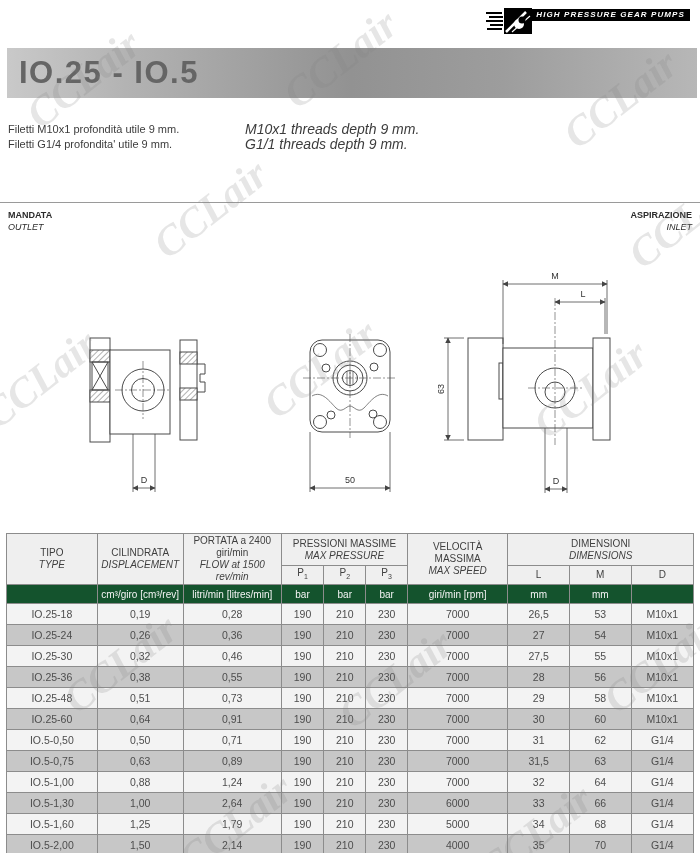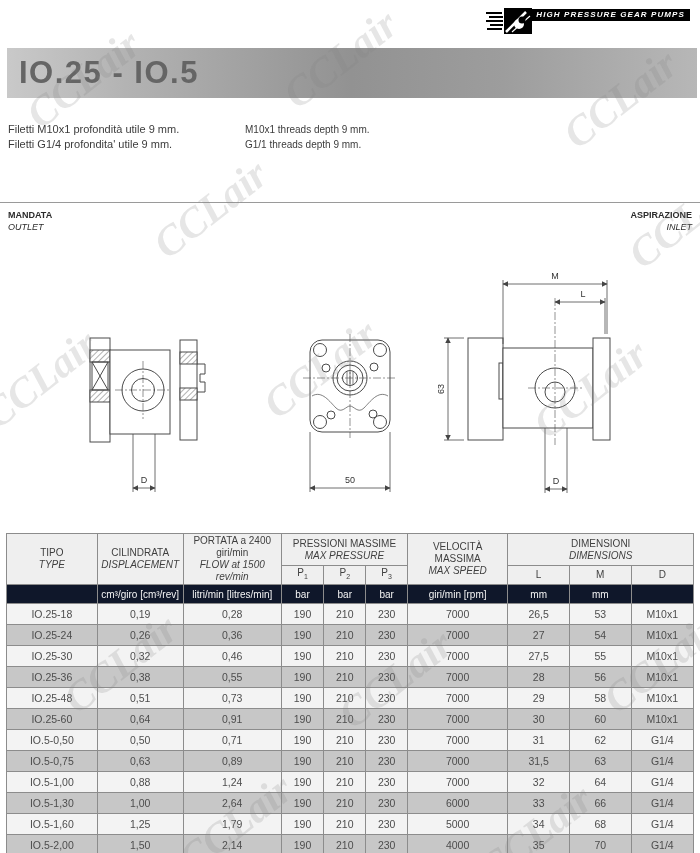--- a/index.html
+++ b/index.html
@@ -21,41 +21,41 @@
            font-style:italic;letter-spacing:1.1px;padding:2px 5px 2px 4px;line-height:1;}
 
   
   .title-bar{position:absolute;left:7px;right:3px;top:48px;height:50px;z-index:1;
              background:linear-gradient(90deg,#c9c9c9 0%,#b2b2b2 18%,#929292 50%,#9d9d9d 72%,#b7b7b7 100%);
              display:flex;align-items:center;}
   .title-text{font-size:31px;font-weight:bold;color:#656565;letter-spacing:1.5px;padding-left:12px;}
 
   
   .notes-it{position:absolute;left:8px;top:122px;font-size:11px;color:#3c3c3c;line-height:15px;}
-  .notes-en{position:absolute;left:245px;top:122px;font-size:10px;color:#3c3c3c;line-height:15px;}
+  .notes-en{position:absolute;left:245px;top:122px;font-size:14px;color:#3c3c3c;line-height:15px;font-style:italic;}
 
   .rule{position:absolute;left:0;right:0;top:202px;border-top:1px solid #9a9a9a;}
 
   .port-left{position:absolute;left:8px;top:209px;font-size:9px;line-height:12px;color:#2b2b2b;}
   .port-right{position:absolute;right:8px;top:209px;font-size:9px;line-height:12px;color:#2b2b2b;text-align:right;}
   .port-it{font-weight:bold;}
   .port-en{font-style:italic;}
 
   .drawings{position:absolute;left:0;top:250px;width:700px;height:285px;z-index:1;}
 
   
   .spec-table{position:absolute;left:6px;top:533px;width:688px;border-collapse:collapse;
               table-layout:fixed;z-index:1;}
   .spec-table th,.spec-table td{border:1px solid #8c8c8c;text-align:center;vertical-align:middle;
               padding:1px 2px;overflow:hidden;}
   .spec-table th{background:#efefef;font-weight:normal;color:#3f3f3f;font-size:10px;line-height:12px;}
   .hdr-it{display:block;}
   .hdr-en{display:block;font-style:italic;}
   .sub-th{height:14px;font-size:10px;}
-  .units-row td{background:#0f172a;color:#f4f4f4;font-size:10px;height:16px;}
+  .units-row td{background:#14532d;color:#f4f4f4;font-size:10px;height:16px;}
   .spec-table tbody td{font-size:10.5px;color:#4d4d4d;height:18px;}
   .row-light td{background:#f3f3f3;}
   .row-dark td{background:#c7c7c7;}
   sub{font-size:7px;}
 </style>
 </head>
 <body>
 
 <div class="page">
 

